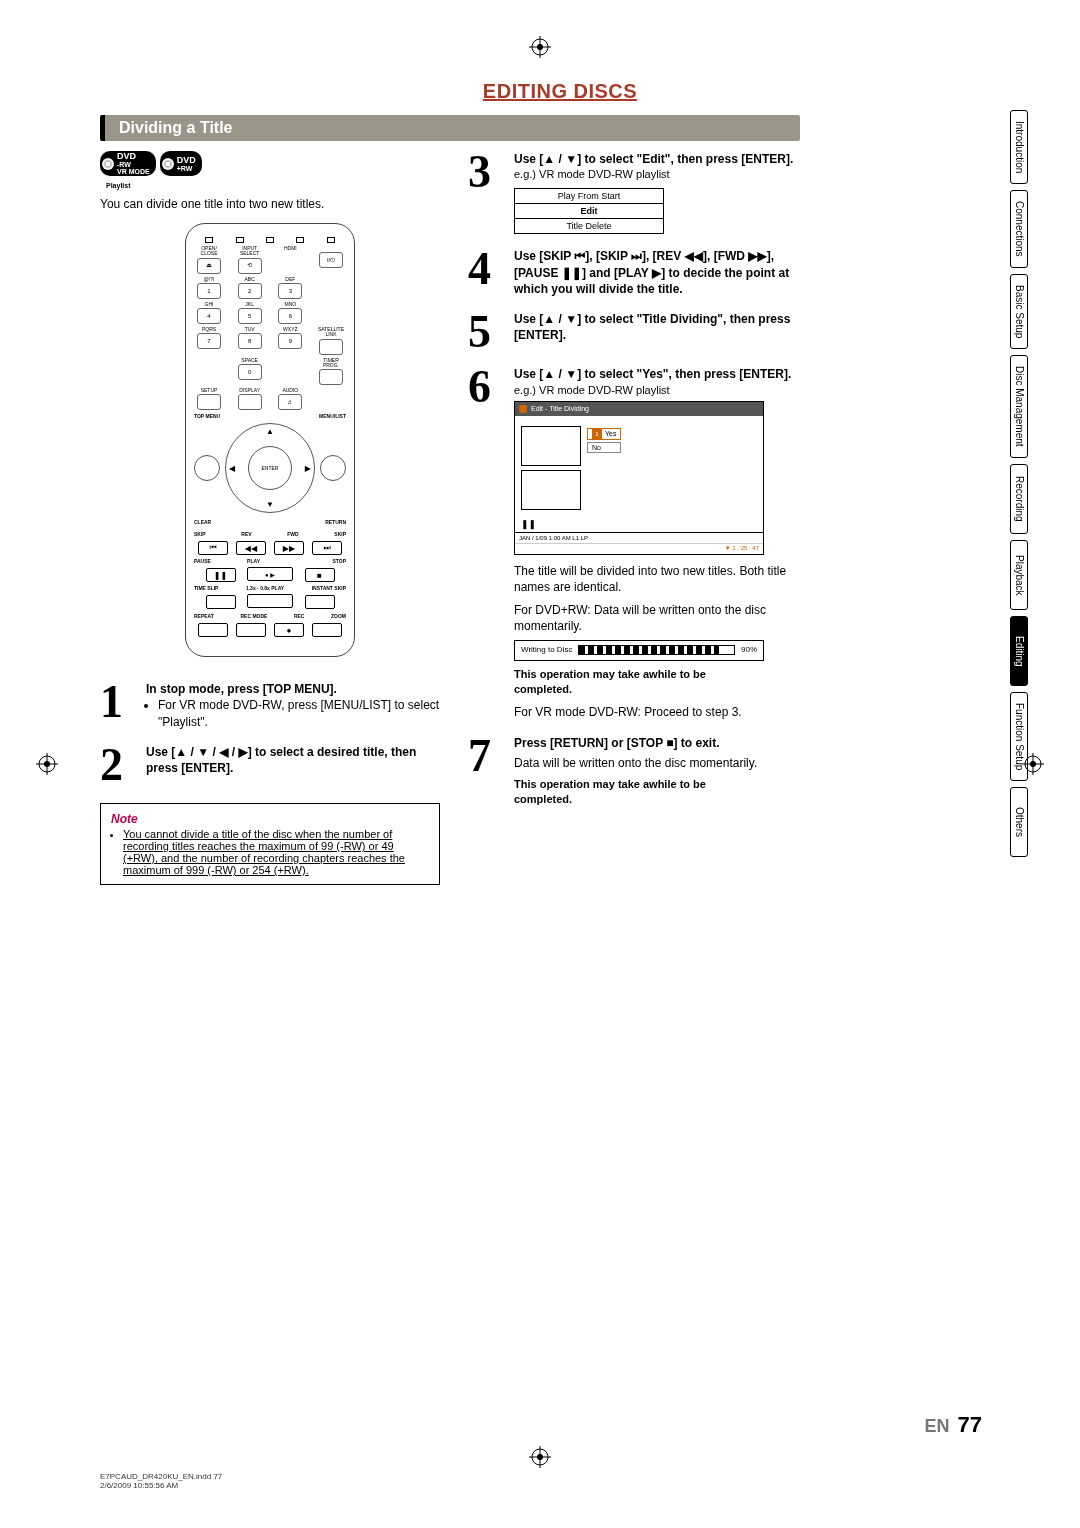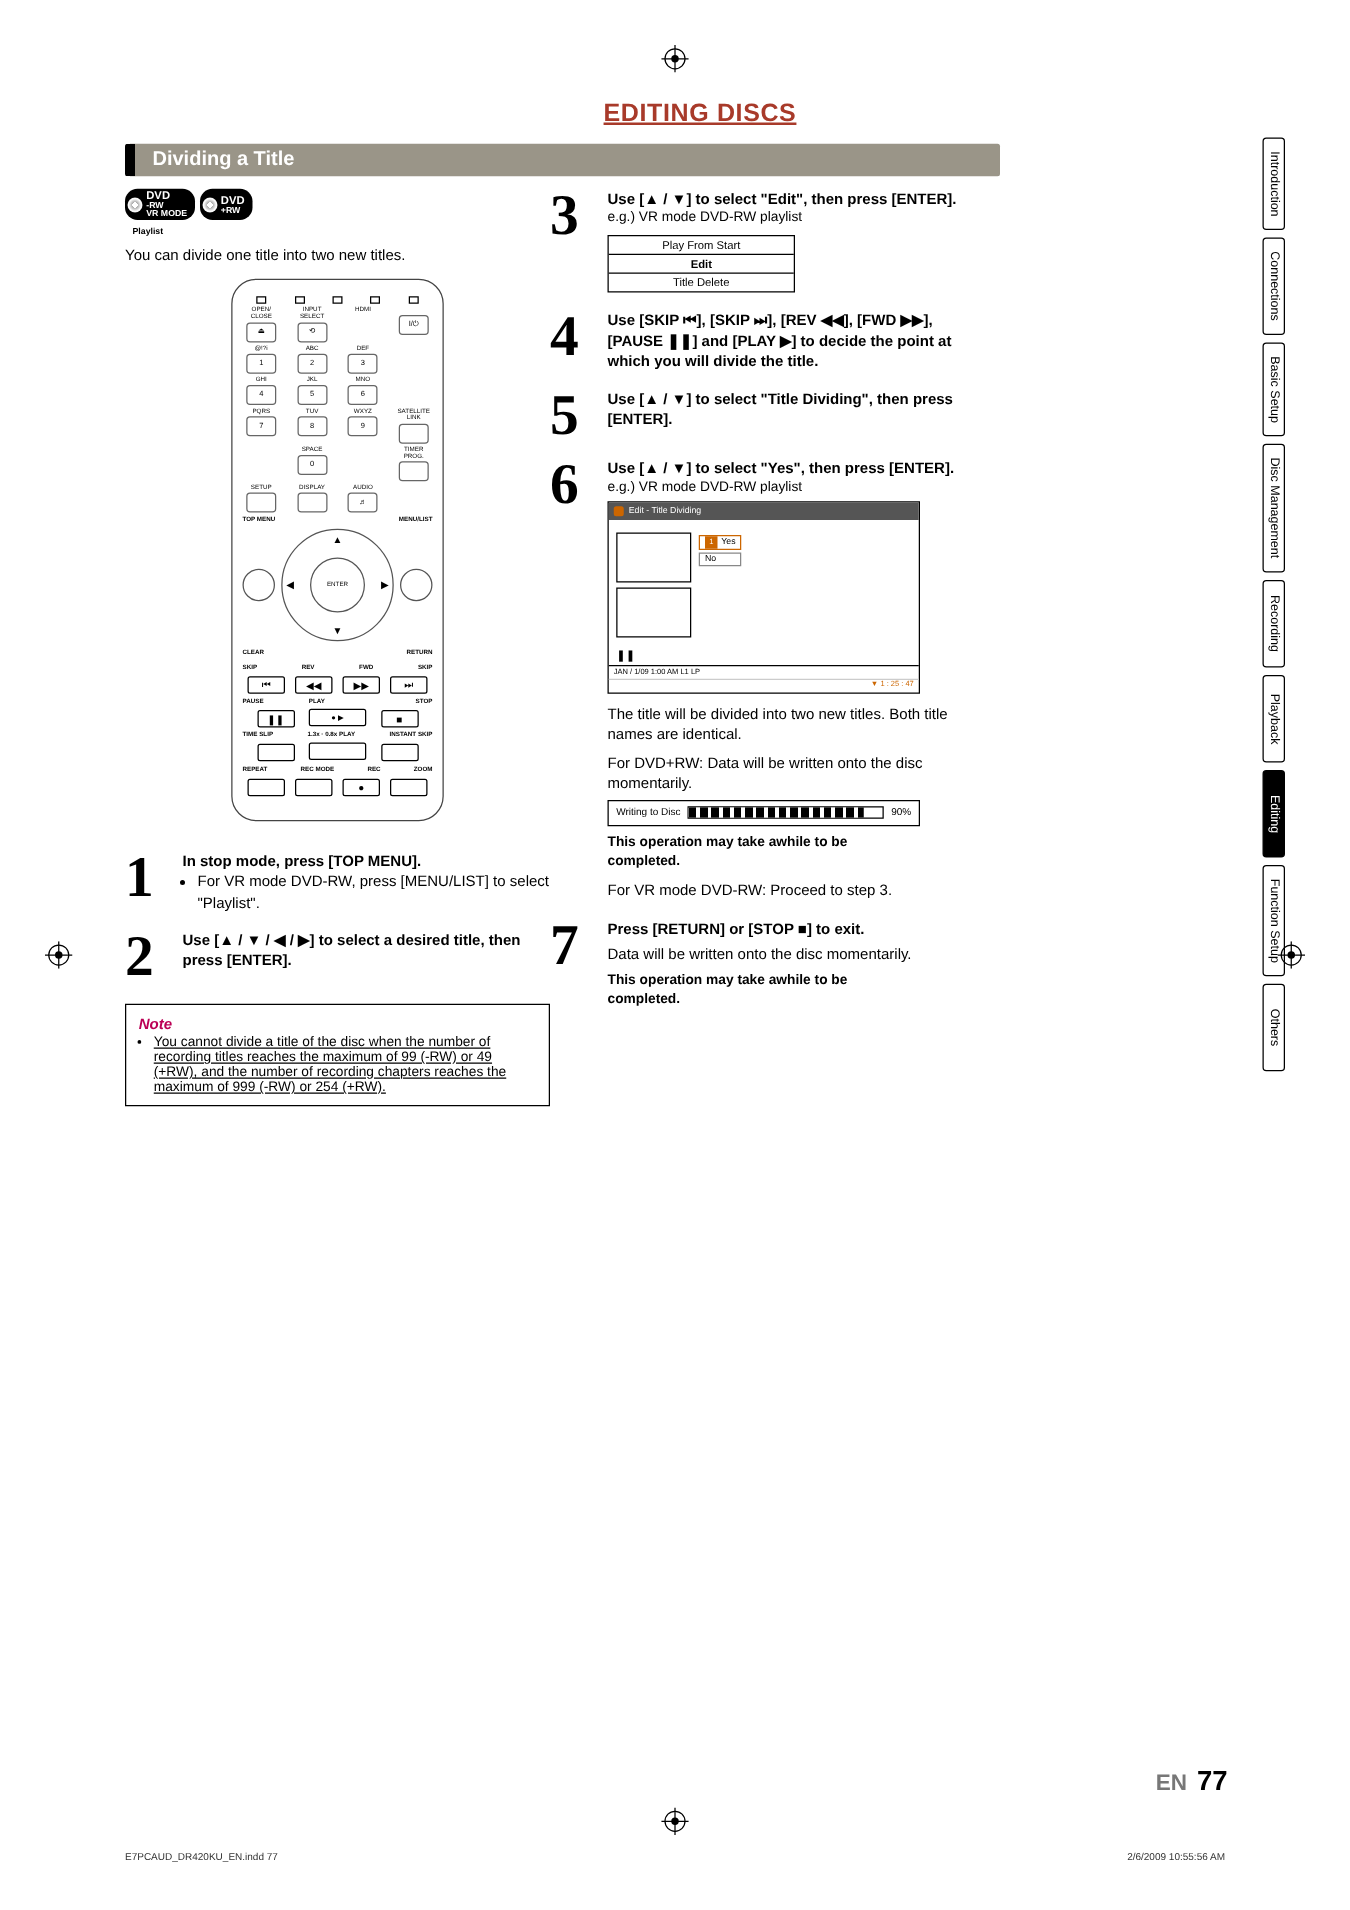--- a/index.html
+++ b/index.html
@@ -33,26 +33,27 @@
     margin-top: 40px;
     text-decoration: underline;
   }
   .section-bar {
     background: #9a9588;
     color: #fff;
     font-weight: bold;
     font-size: 16px;
     padding: 4px 14px;
     border-radius: 2px;
-    border-left: 8px solid #000000;
+    border-left: 5px solid #000000;
     margin: 12px 0 10px 0;
     width: 700px;
   }
   .content {
     display: flex;
+    gap: 28px;
     width: 700px;
   }
   .col-left { width: 340px; }
   .col-right { width: 332px; }
   .dvd-badges { display: flex; gap: 4px; margin-bottom: 6px; }
   .dvd-badge {
     display: inline-flex; align-items: center;
     background: #000; color: #fff; border-radius: 10px;
     padding: 1px 6px 1px 2px; font-size: 8px; font-weight: bold;
     line-height: 1;
@@ -153,21 +154,21 @@
   .page-footer {
     position: absolute;
     right: 98px;
     bottom: 90px;
     font-size: 22px;
     font-weight: bold;
   }
   .page-footer .en { color:#777; font-size:18px; margin-right:8px;}
   .print-footer {
     position:absolute; bottom:38px; left:100px; right:100px;
-    display:flex; justify-content:space-between; font-size:8px; color:#333;
+    display:flex; justify-content:space-between; font-size:8px; color:#333;flex-direction:column;
   }
 </style>
 </head>
 <body>
 
 <div class="page">
 
   <div class="crop-mark ctop"><svg viewBox="0 0 22 22">
         <circle cx="11" cy="11" r="8" fill="none" stroke="#000"></circle>
         <line x1="11" y1="0" x2="11" y2="22" stroke="#000"></line>

